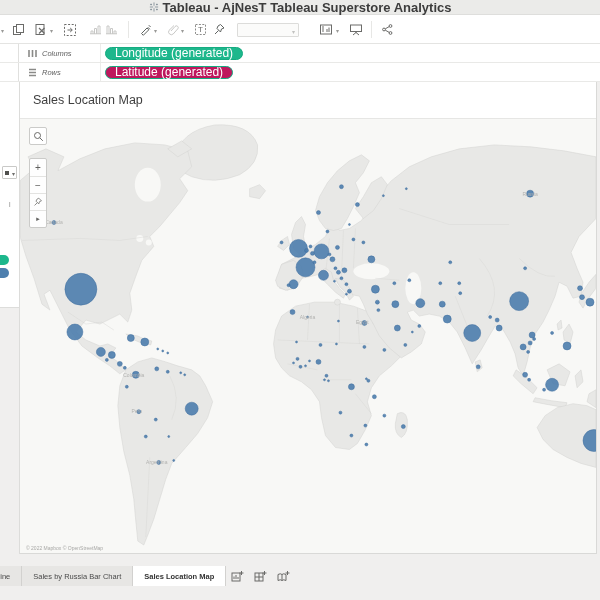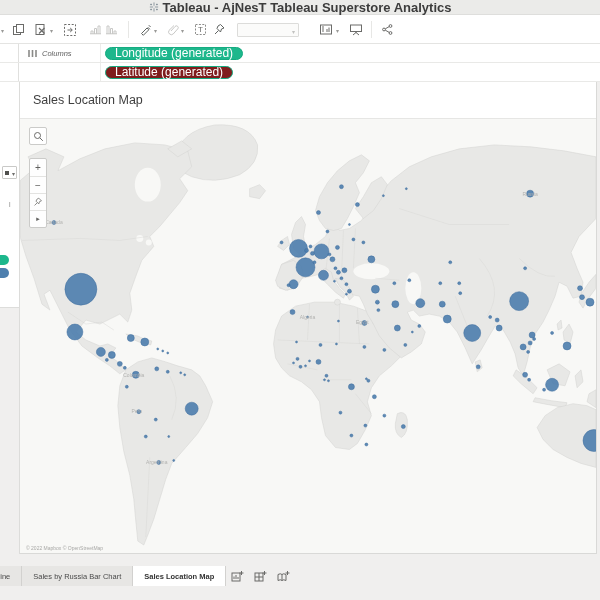--- a/index.html
+++ b/index.html
@@ -202,22 +202,28 @@
     </svg>
     <span>Columns</span>
   </div>
   <div class="dropzone">
     <span class="pill" style="background: rgb(29, 183, 140); border: 1px solid rgb(21, 171, 128);">Longitude (generated)</span>
   </div>
 </div>
 
 <div class="shelfrow" style="top:63px">
   <div class="stripcut-v"></div>
+  <div class="labelzone">
+    <svg class="icn" width="9" height="9" viewBox="0 0 9 9">
+      <path d="M1,1.5 H8 M1,4.5 H8 M1,7.5 H8" stroke="#8a8a88" stroke-width="1.6"></path>
+    </svg>
+    <span>Rows</span>
+  </div>
   <div class="dropzone">
-    <span class="pill" style="background: #7f1d1d; border: 1px solid rgb(21, 171, 128);">Latitude (generated)</span>
+    <span class="pill" style="background: #be185d; border: 1px solid rgb(21, 171, 128);">Latitude (generated)</span>
   </div>
 </div>
 
 <div class="leftstrip">
   <div class="white"></div>
   <div class="gray"></div>
   <div class="vline"></div>
   <div class="mini-dd">
     <span class="sq"></span>
     <span class="ca">▾</span>

